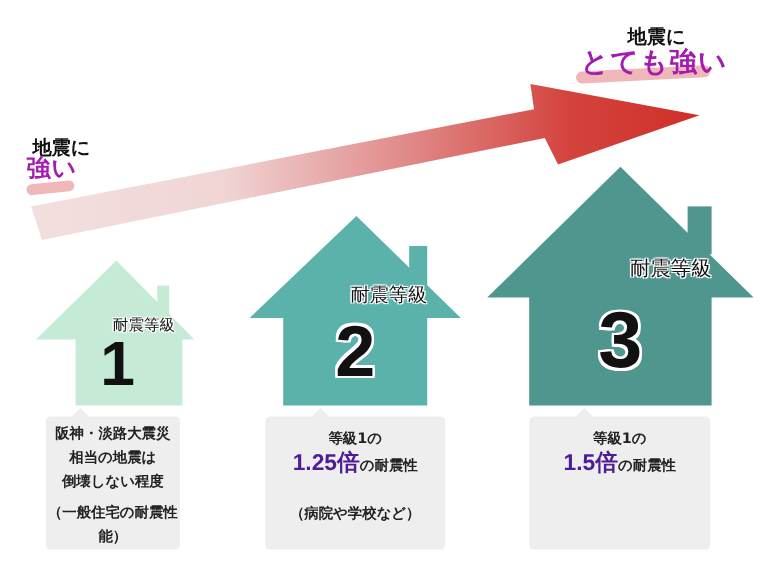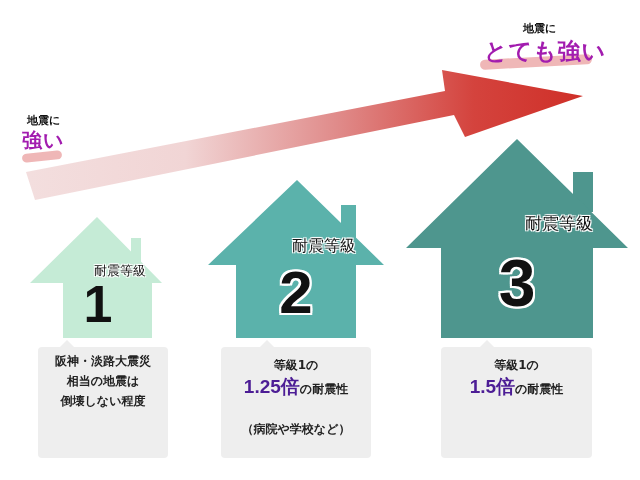--- a/index.html
+++ b/index.html
@@ -1,20 +1,20 @@
 <!DOCTYPE html>
 <html><head>
 <meta charset="utf-8">
 <style>
   html, body { margin:0; padding:0; background:#ffffff; }
   body { width:640px; height:480px; position:relative; overflow:hidden;
          font-family:"DejaVu Sans", "Liberation Sans", sans-serif; }
   .abs { position:absolute; }
   svg.bg { position:absolute; left:0; top:0; }
-  .lbl-small { font-weight:bold; color:#111; font-size:11px; }
+  .lbl-small { font-weight:bold; color:#111; font-size:16px; }
   .lbl-big { font-weight:bold; color:#a21caf; }
   .hl { position:absolute; background:#eba5a5; border-radius:6px; opacity:0.8; }
   .house-title { position:absolute; text-align:right; font-weight:normal; color:#111;
                  text-shadow: 0 0 2px #fff, 0 0 2px #fff, 1px 1px 0 #fff, -1px -1px 0 #fff, 1px -1px 0 #fff, -1px 1px 0 #fff; }
   .house-num { position:absolute; text-align:center; font-weight:bold; color:#111;
                font-family:"Liberation Sans", sans-serif; }
   .num-outline { -webkit-text-stroke: 0; text-shadow: 2px 0 0 #fff, -2px 0 0 #fff, 0 2px 0 #fff, 0 -2px 0 #fff, 2px 2px 0 #fff, -2px -2px 0 #fff, 2px -2px 0 #fff, -2px 2px 0 #fff; }
   .box { position:absolute; background:#eeeeee; border-radius:4px; text-align:center; color:#222; font-weight:bold; font-size:12px; }
   .box .line { display:block; line-height:20px; }
   .red { color:#4c1d95; font-size:19px; font-family:"Liberation Sans", sans-serif; }
@@ -65,25 +65,26 @@
 <div class="house-title" style="left:50px; top:262px; width:96px; font-size:13px;">耐震等級</div>
 <div class="house-num" style="left:50px; top:276px; width:96px; font-size:52px; line-height:56px;">1</div>
 
 <div class="house-title" style="left:236px; top:236px; width:120px; font-size:16px;">耐震等級</div>
 <div class="house-num num-outline" style="left:236px; top:258px; width:120px; font-size:60px; line-height:70px;">2</div>
 
 <div class="house-title" style="left:441px; top:212px; width:152px; font-size:17px;">耐震等級</div>
 <div class="house-num num-outline" style="left:441px; top:243px; width:152px; font-size:66px; line-height:80px;">3</div>
 
 <div class="tail" style="left:59px; top:340px;"></div>
-<div class="box" style="left:38px; top:347px; width:130px; height:111px;">
+<div class="box" style="left:38px; top:347px; width:112px; height:111px;">
   <div style="height:4px;"></div>
   <span class="line">阪神・淡路大震災</span>
   <span class="line">相当の地震は</span>
   <span class="line">倒壊しない程度</span>
+  <span class="line" style="margin-top:6px;">（一般住宅の耐震性能）</span>
 </div>
 
 <div class="tail" style="left:259px; top:340px;"></div>
 <div class="box" style="left:221px; top:347px; width:150px; height:111px;">
   <div style="height:8px;"></div>
   <span class="line">等級1の</span>
   <span class="line" style="line-height:24px;"><span class="red">1.25倍</span><span>の耐震性</span></span>
   <span class="line" style="margin-top:18px;">（病院や学校など）</span>
 </div>
 

